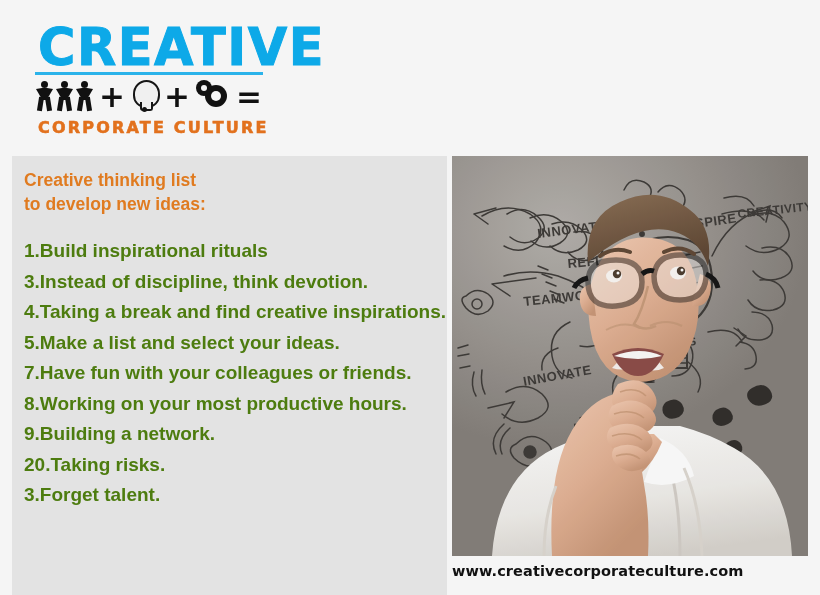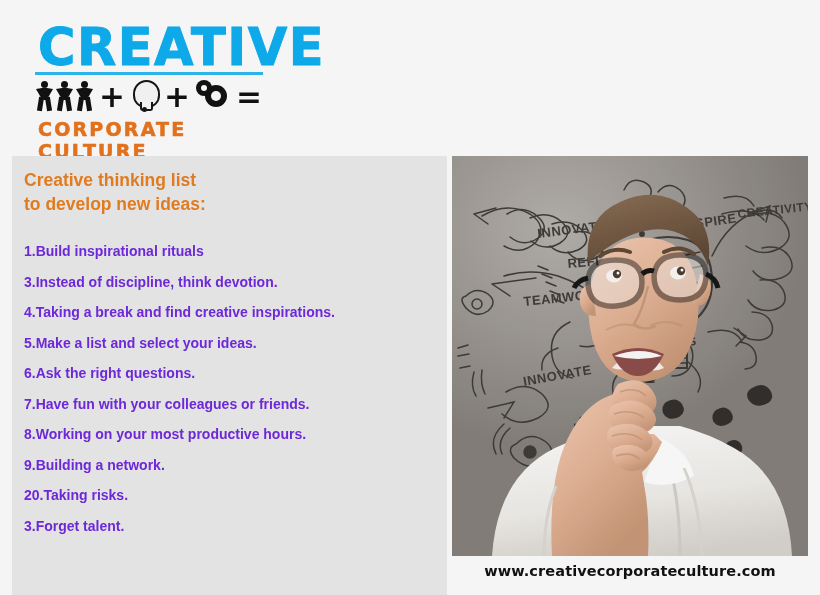--- a/index.html
+++ b/index.html
@@ -160,21 +160,21 @@
     content: "";
     position: absolute;
     left: 5px; top: 5px;
     width: 6px; height: 6px;
     background: #f5f5f5;
     border-radius: 50%;
   }
   #logo-tagline {
     font-family: "DejaVu Sans", sans-serif;
     font-weight: bold;
-    font-size: 19px;
+    font-size: 16px;
     letter-spacing: 2.2px;
     color: #e2711d;
     margin: 4px 0 0 6px;
     -webkit-text-stroke: 0.6px #e2711d;
   }
 
   
   #list-panel {
     position: absolute;
     left: 12px;
@@ -187,22 +187,22 @@
   }
   #list-heading {
     color: #e07b20;
     font-size: 17.5px;
     font-weight: bold;
     line-height: 24px;
     margin: 0 0 26px 0;
     white-space: pre-line;
   }
   .list-item {
-    color: #6d28d9;
-    font-size: 14px;
+    color: #4d7c0f;
+    font-size: 19px;
     font-weight: bold;
     line-height: 18px;
     margin-bottom: 12.5px;
     white-space: nowrap;
   }
 
   
   #photo {
     position: absolute;
     left: 452px;
@@ -219,21 +219,21 @@
       radial-gradient(ellipse 70% 55% at 30% 18%, #b4b0ab 0%, #9a9590 55%, #837e79 100%);
   }
   #photo svg { position: absolute; inset: 0; }
 
   
   #site-url {
     position: absolute;
     left: 452px;
     top: 563px;
     width: 356px;
-    text-align: center;
+    text-align: left;
     font-family: "DejaVu Sans", sans-serif;
     font-size: 14.5px;
     font-weight: bold;
     color: #111;
     letter-spacing: 0.1px;
   }
 </style>
 </head>
 <body>
 
@@ -283,21 +283,20 @@
 </div>
 
 <div id="list-panel">
   <div id="list-heading">Creative thinking list
 to develop new ideas:</div>
 
   <div class="list-item">1.Build inspirational rituals</div>
   <div class="list-item">3.Instead of discipline, think devotion.</div>
   <div class="list-item">4.Taking a break and find creative inspirations.</div>
   <div class="list-item">5.Make a list and select your ideas.</div>
-  <div class="list-item">6.Ask the right questions.</div>
   <div class="list-item">7.Have fun with your colleagues or friends.</div>
   <div class="list-item">8.Working on your most productive hours.</div>
   <div class="list-item">9.Building a network.</div>
   <div class="list-item">20.Taking risks.</div>
   <div class="list-item">3.Forget talent.</div>
 </div>
 
 <div id="photo">
   <div id="photo-bg"></div>
 

